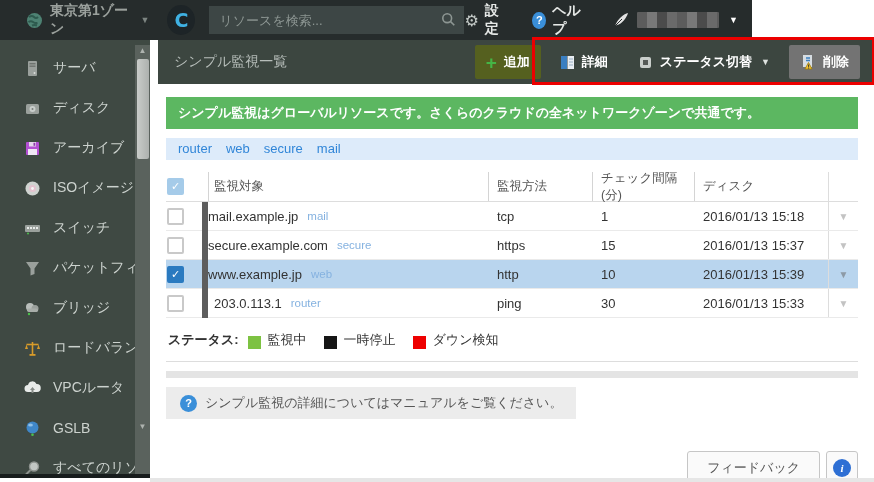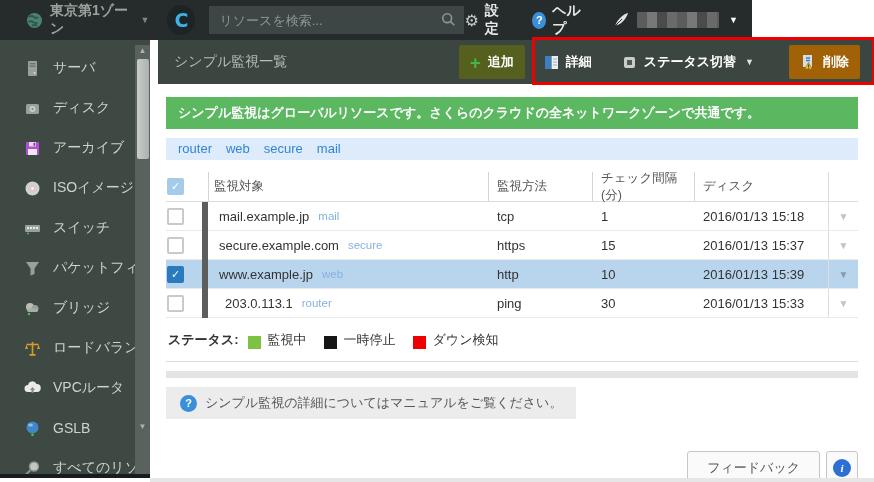--- a/index.html
+++ b/index.html
@@ -52,21 +52,21 @@
 
   
   .main { position:absolute; left:150px; top:40px; width:724px; height:438px; background:#fff; }
   .page-header { position:relative; margin-left:8px; height:44px; background:#3c4640;
                  display:flex; align-items:center; }
   .page-title { color:#b7beba; font-size:14px; margin-left:16px;text-align:right; }
   .toolbar { margin-left:auto; display:flex; align-items:center; gap:8px; margin-right:14px; }
   .tbtn { height:34px; display:flex; align-items:center; gap:7px; padding:0 11px;
           color:#fff; font-size:13px; font-weight:bold; cursor:pointer; border-radius:2px; }
   .tbtn-add { background:#55601f; }
-  .tbtn-del { background:#a16207;margin-left:16px; }
+  .tbtn-del { background:#737373; }
   .plus-icon { color:#45b545; font-size:19px; font-weight:bold; line-height:1; }
   .btn-caret { font-size:9px; color:#dfe3e0; margin-left:2px; }
   .annotation-box { position:absolute; left:374px; top:-3px; width:343px; height:48px;
                     border:3px solid #ec0000; pointer-events:none; z-index:9; }
 
   .content { position:relative; padding:13px 16px 0 16px; height:394px; }
 
   .banner { background:#5cb761; color:#fff; font-size:13px; font-weight:bold;
             height:32px; line-height:32px; padding:0 12px; }
   .tagbar { background:#ddebfa; margin-top:9px; height:22px; line-height:22px; padding:0 12px;
@@ -75,21 +75,21 @@
 
   
   .tbl { margin-top:12px; position:relative; }
   .trow { display:flex; align-items:center; height:29px; border-bottom:1px solid #eaeaea;
           font-size:13px; color:#333; }
   .thead { height:30px; color:#555; font-size:12.5px; border-bottom:1px solid #ddd; }
   .col-cb { width:36px; display:flex; align-items:center; justify-content:flex-start;
             padding-left:1px; align-self:stretch; }
   .col-status { width:6px; align-self:stretch; }
   .trow:not(.thead) .col-status { background:#5d5d5d; margin-bottom:-1px; }
-  .col-name { flex:1; padding-left:11px; align-self:stretch; display:flex; align-items:center; }
+  .col-name { flex:1; padding-left:0; align-self:stretch; display:flex; align-items:center; }
   .thead .col-name { border-left:1px solid #d4d4d4; margin-left:6px; padding-left:5px; }
   .col-method { width:104px; align-self:stretch; display:flex; align-items:center; }
   .col-int { width:102px; align-self:stretch; display:flex; align-items:center; }
   .col-date { width:134px; align-self:stretch; display:flex; align-items:center; }
   .thead .col-method, .thead .col-int, .thead .col-date { border-left:1px solid #d4d4d4; padding-left:8px; }
   .trow:not(.thead) .col-method, .trow:not(.thead) .col-int,
   .trow:not(.thead) .col-date { padding-left:9px; }
   .col-caret { width:30px; align-self:stretch; display:flex; align-items:center;
                justify-content:center; border-left:1px solid #ddd; color:#c3c3c3; font-size:10px;
                cursor:pointer; }

